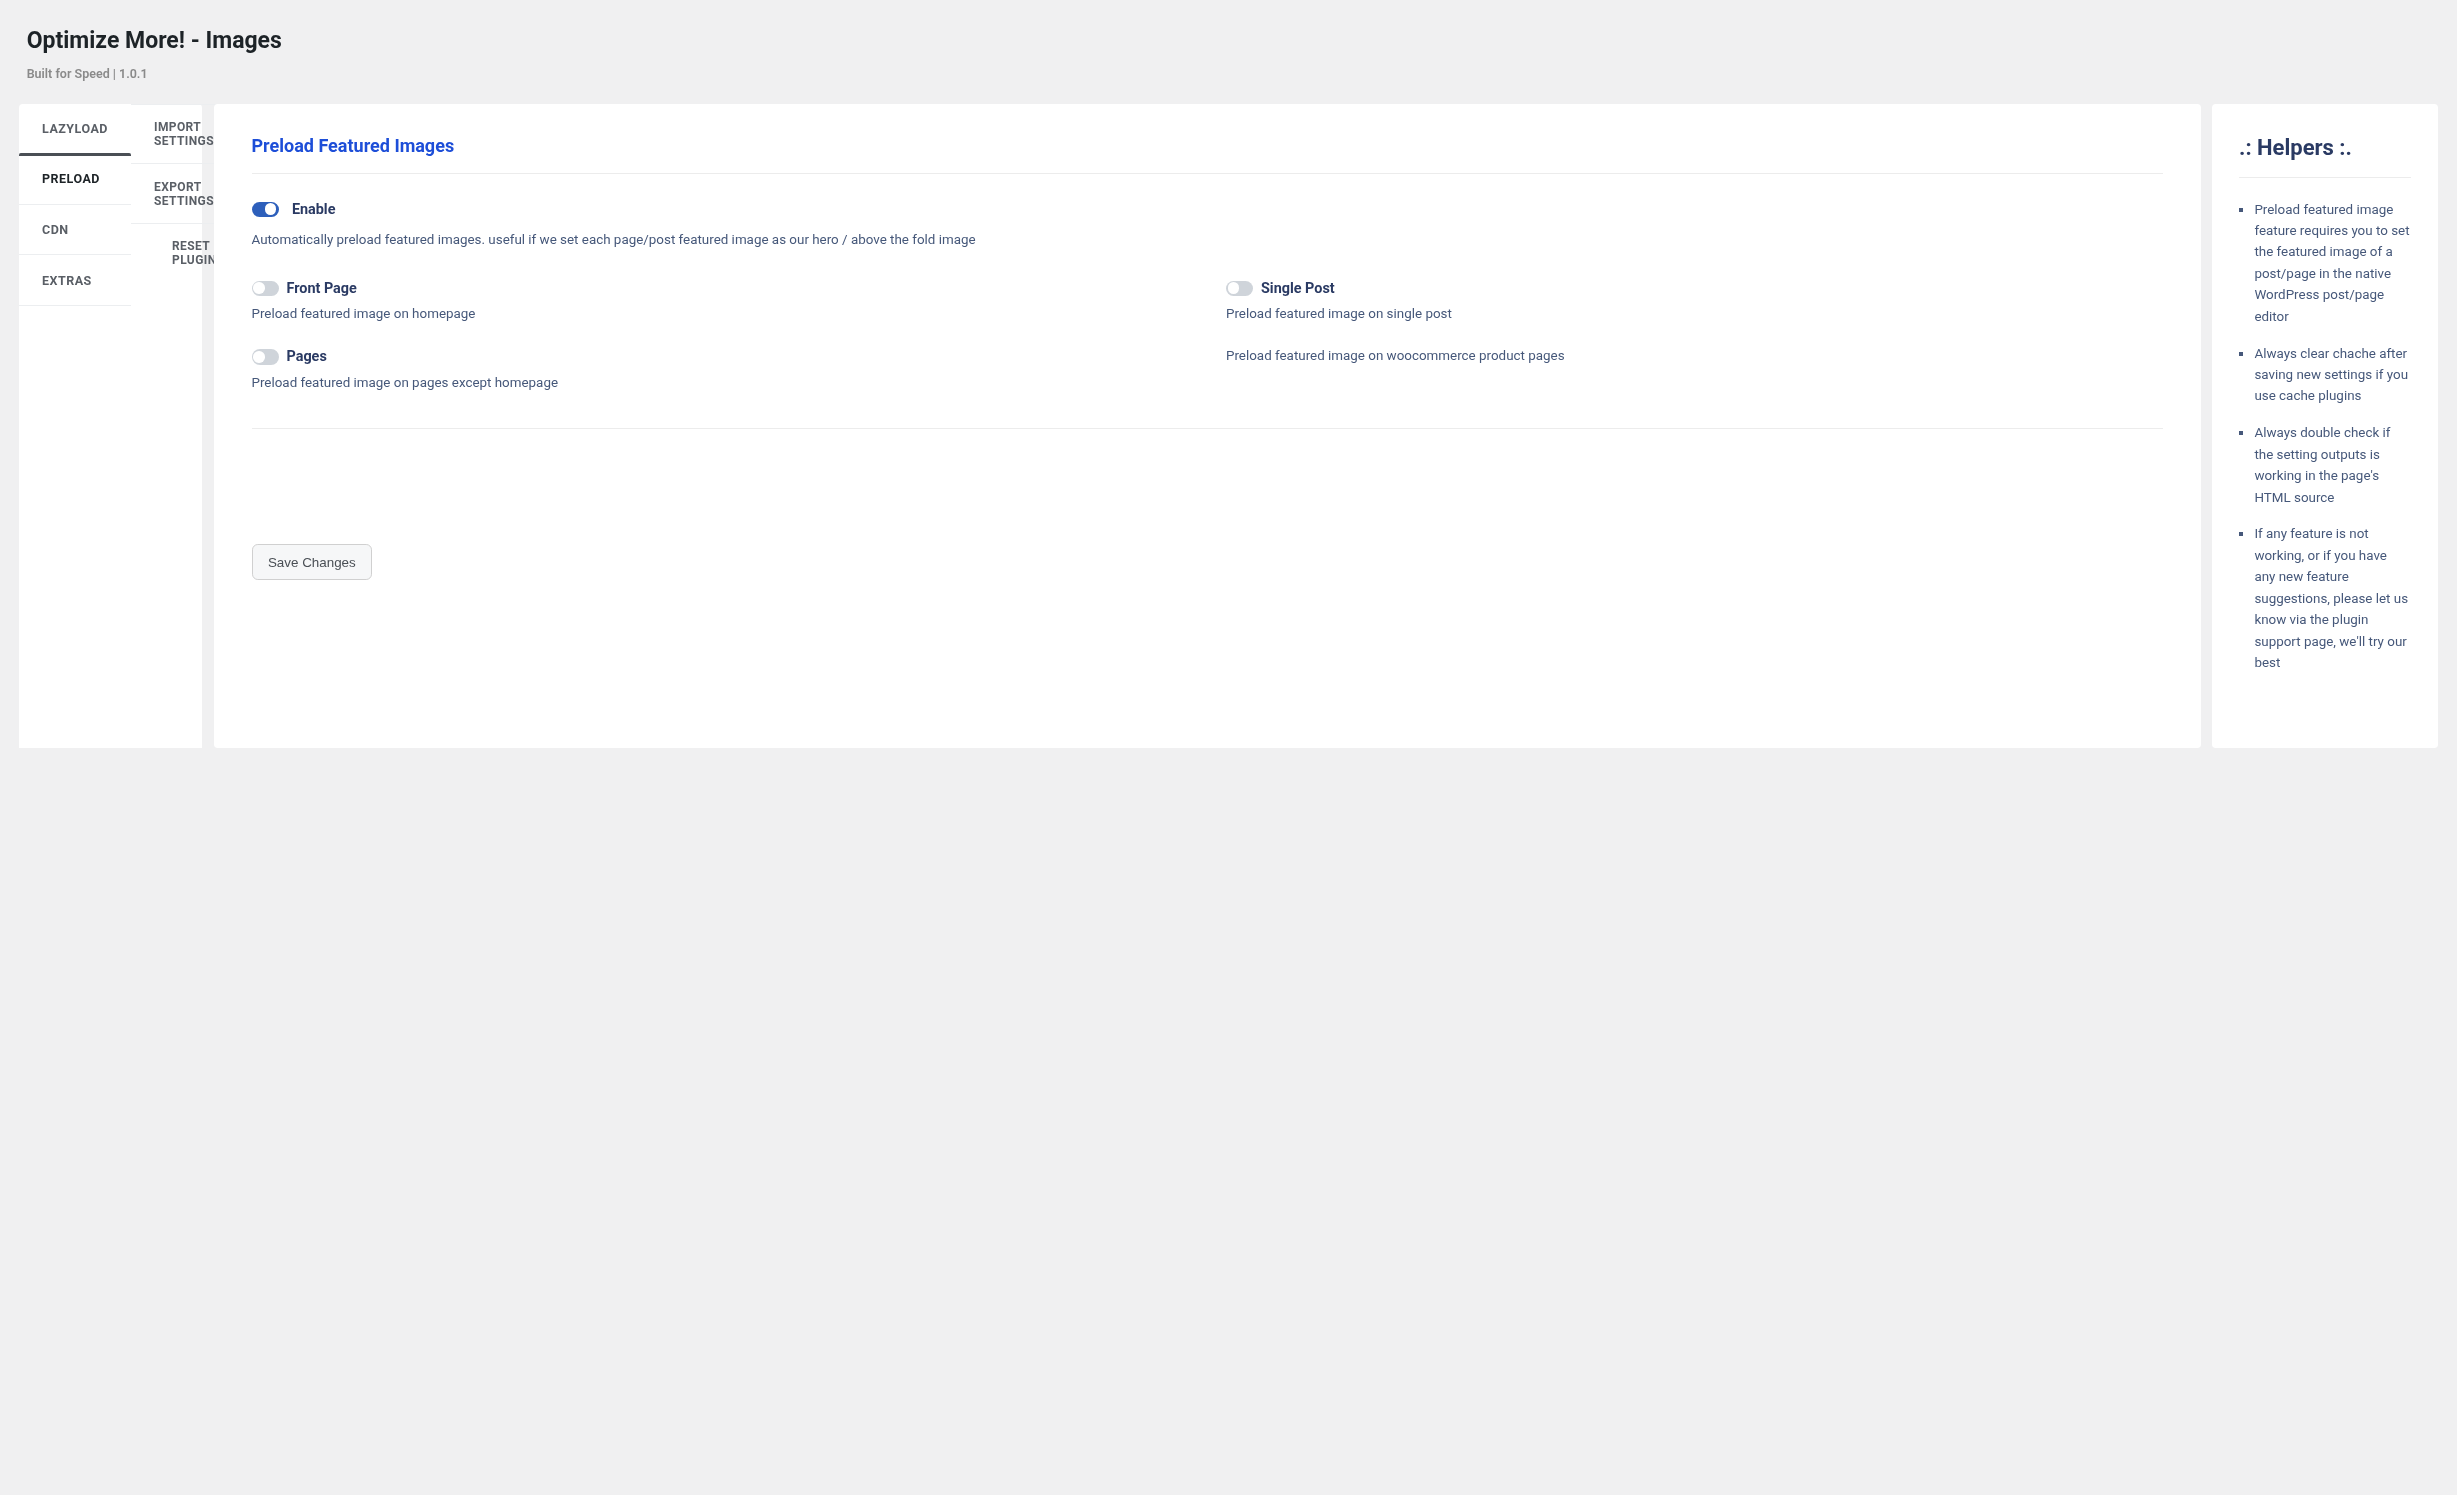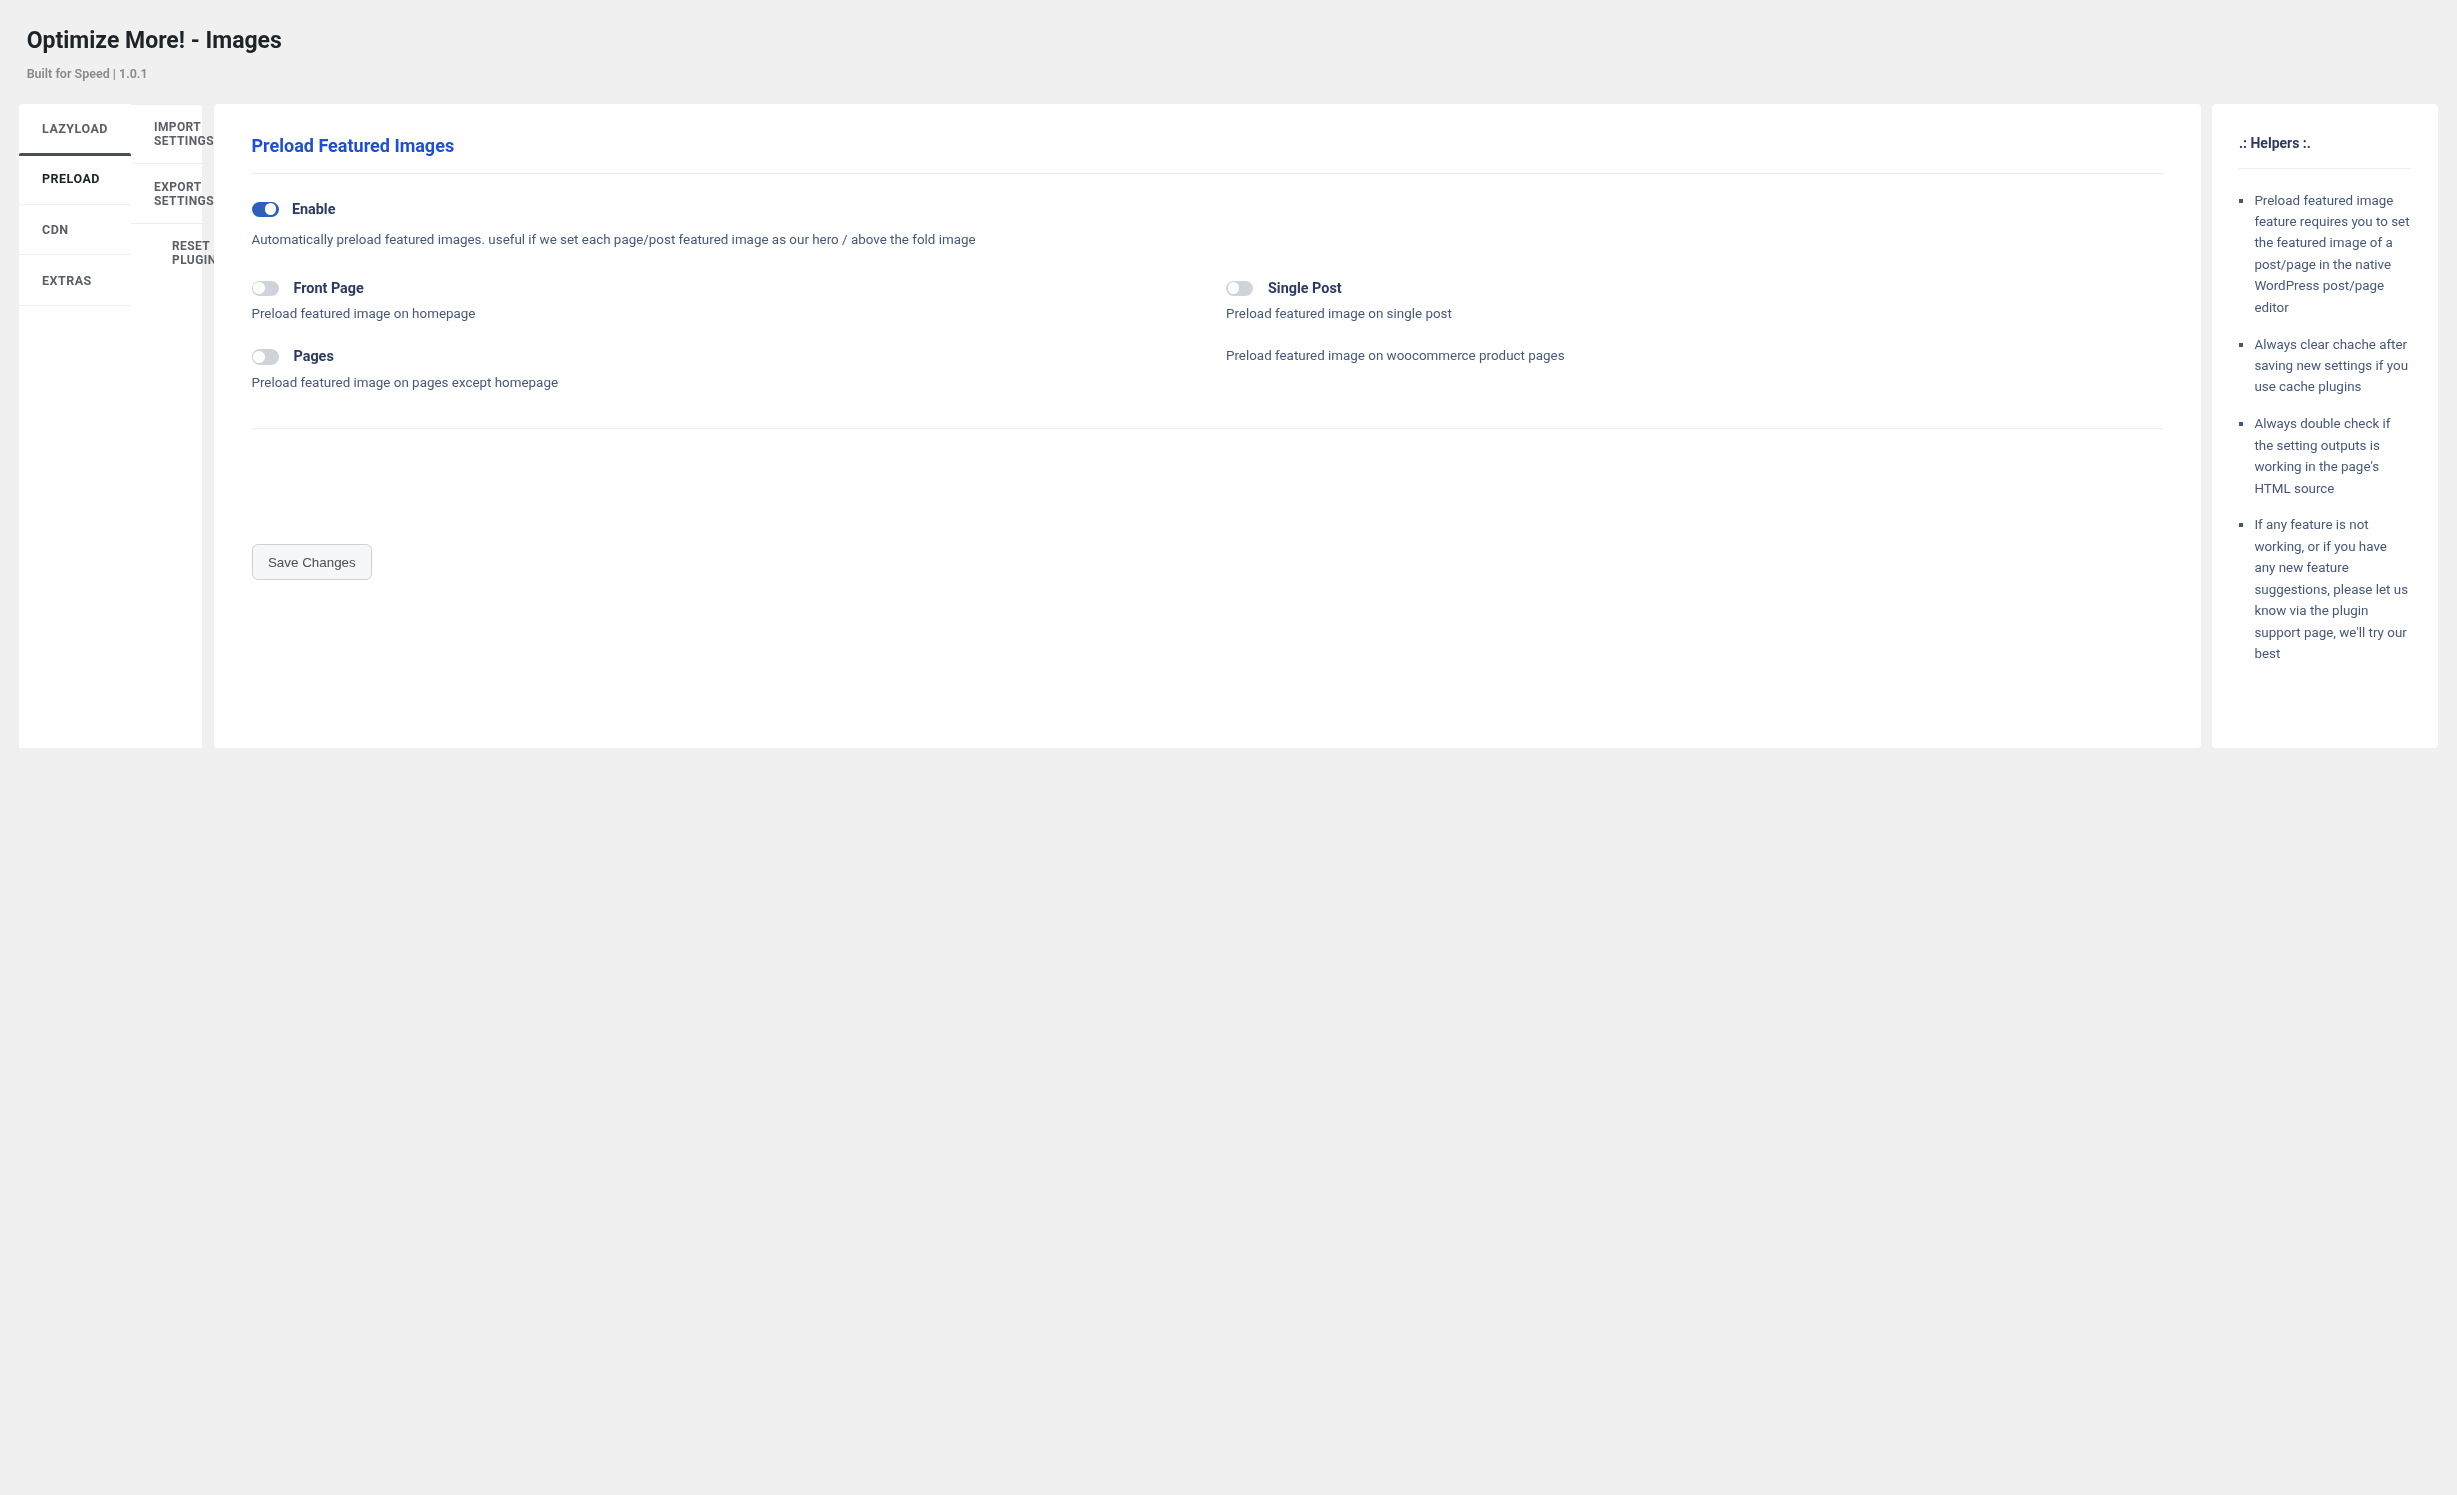--- a/index.html
+++ b/index.html
@@ -112,21 +112,21 @@
   .grid {
     display: grid;
     grid-template-columns: 1fr 1fr;
     column-gap: 38px;
     row-gap: 27px;
     margin-bottom: 38px;
   }
   .opt .opt-head {
     display: flex;
     align-items: center;
-    gap: 15px;
+    gap: 8px;
     margin-bottom: 9.6px;
   }
   .opt .opt-head .label {
     font-size: 14.4px;
     font-weight: 700;
     color: #2a3a63;
   }
   .opt .opt-desc {
     font-size: 13.4px;
     color: #46587a;
@@ -149,21 +149,21 @@
 
   .helpers {
     width: 226px;
     flex: 0 0 226px;
     background: #fff;
     border-radius: 3.8px;
     padding: 31px 27px 38px 27px;
     min-height: 644px;
   }
   .helpers h2 {
-    font-size: 14px;
+    font-size: 22px;
     font-weight: 700;
     color: #2a3a63;
     padding-bottom: 17px;
     border-bottom: 1px solid #ececec;
     margin-bottom: 21px;
   }
   .helpers ul {
     list-style: square;
     padding-left: 15.4px;
   }

